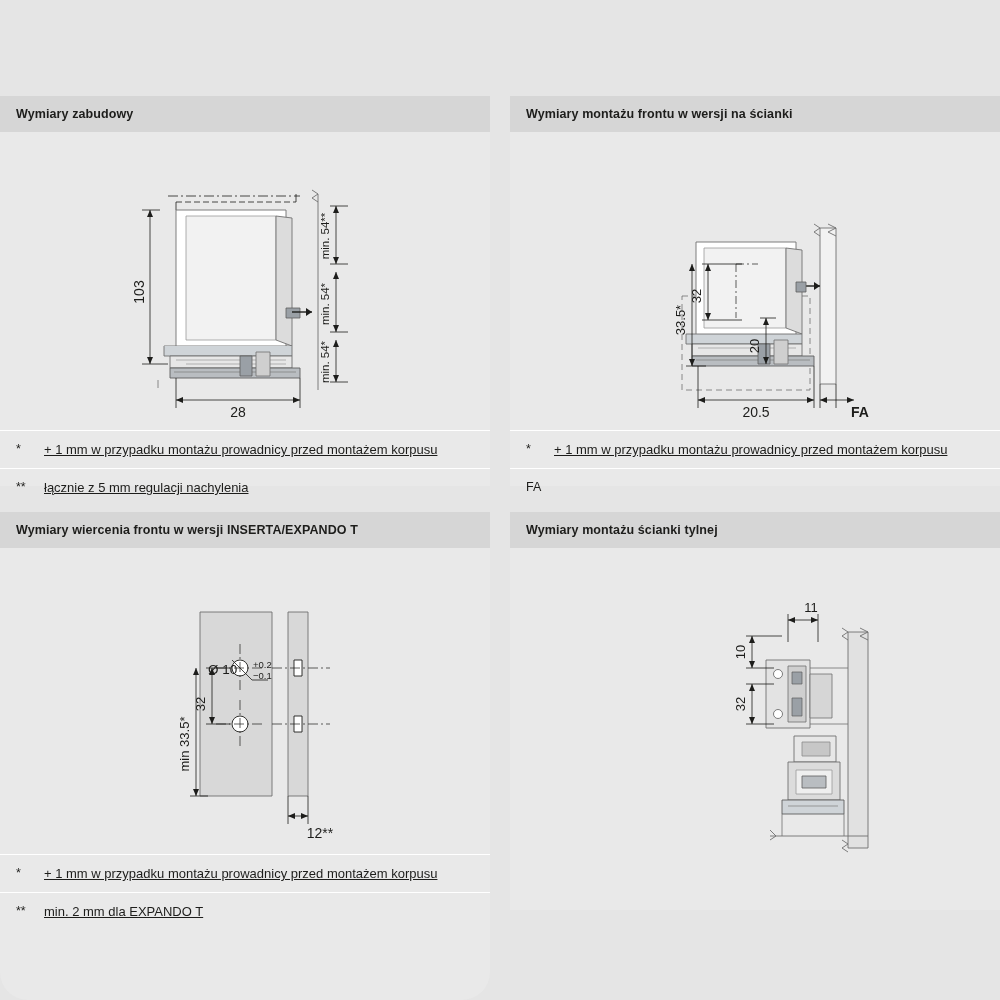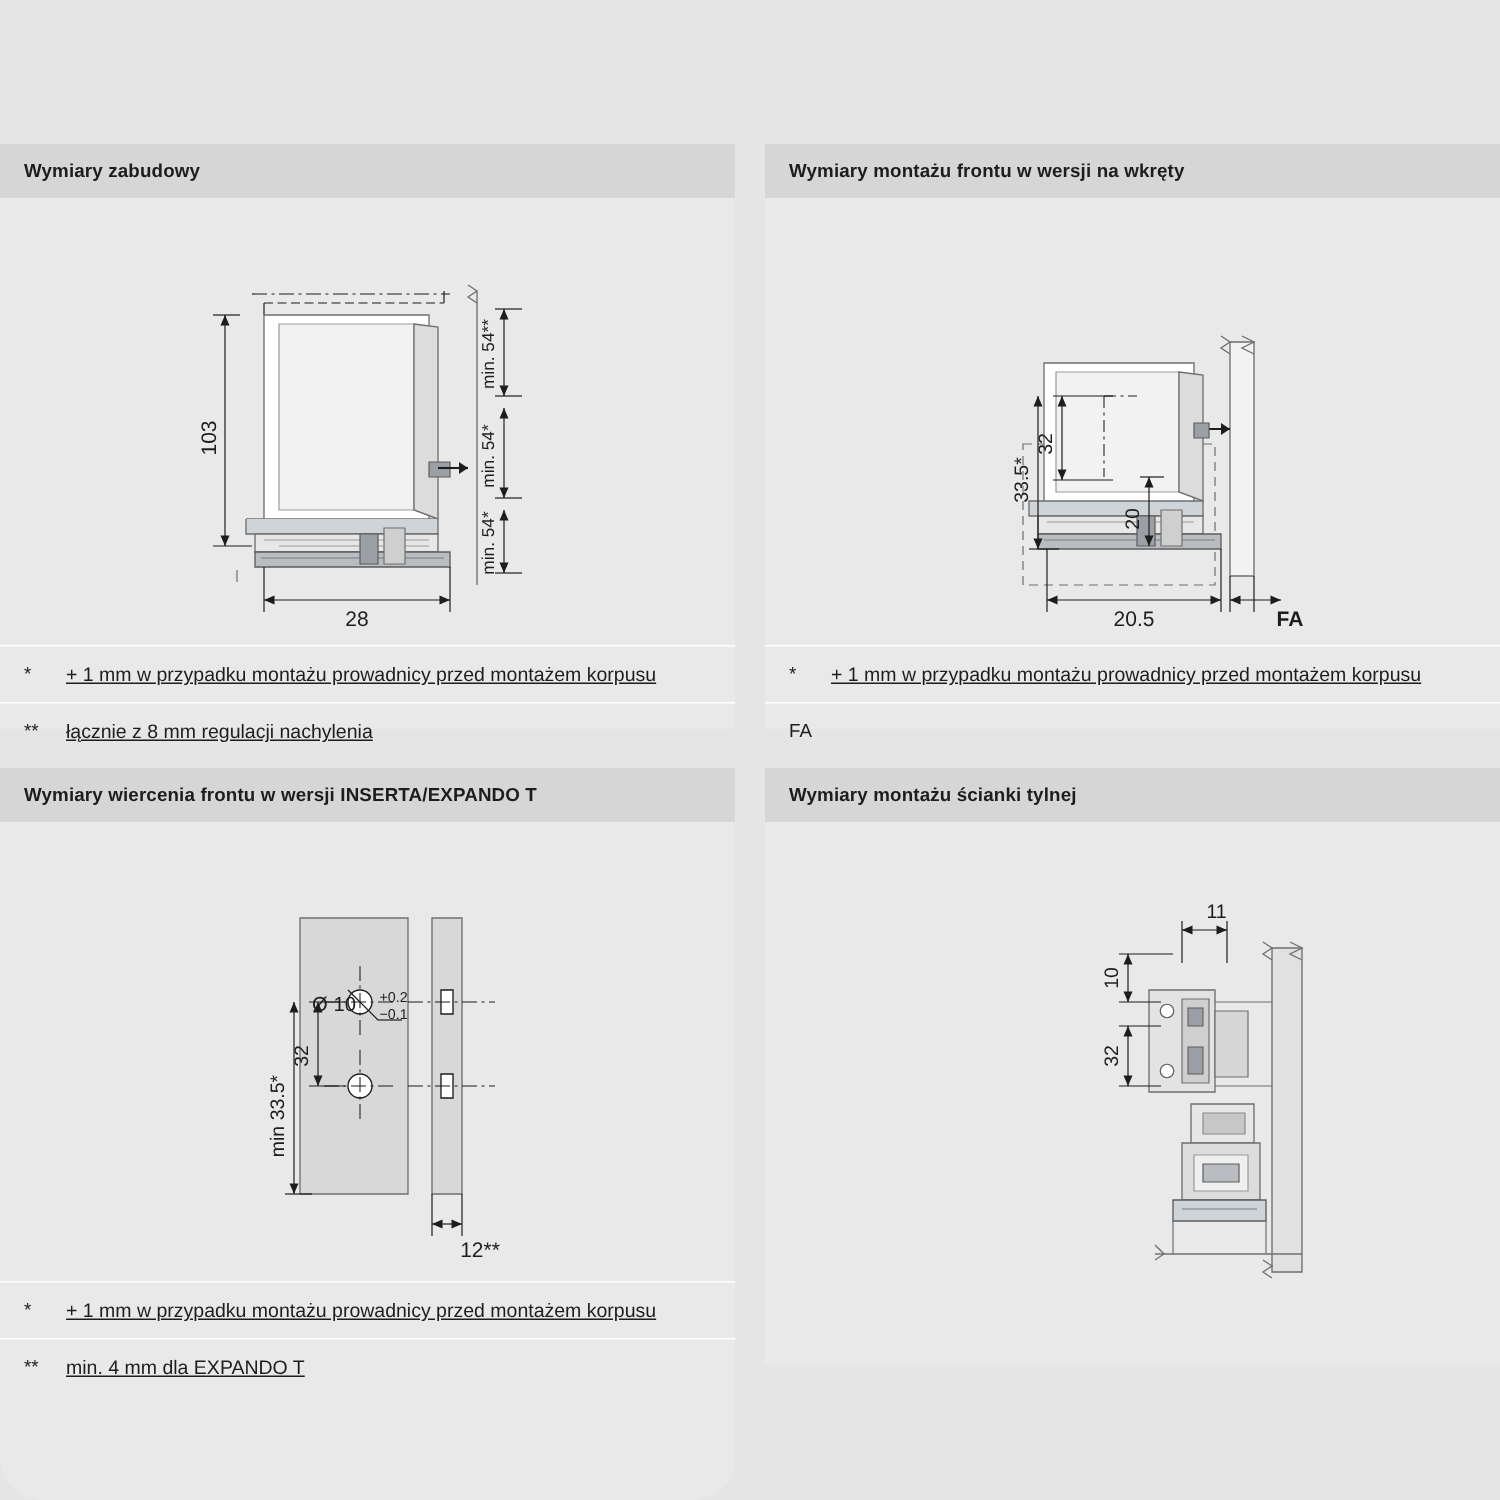--- a/index.html
+++ b/index.html
@@ -167,28 +167,28 @@
       </svg>
     </div>
 
     <div class="footnotes" style="top:334px;">
       <div class="footnote">
         <span class="mark">*</span>
         <span class="txt">+ 1 mm w przypadku montażu prowadnicy przed montażem korpusu</span>
       </div>
       <div class="footnote">
         <span class="mark">**</span>
-        <span class="txt">łącznie z 8 mm regulacji nachylenia</span>
+        <span class="txt">łącznie z 5 mm regulacji nachylenia</span>
       </div>
     </div>
   </div>
 
   <div class="panel" style="left:510px; top:96px; width:490px; height:390px;">
     <div class="panel-header">
-      <span class="title">Wymiary montażu frontu w wersji na wkręty</span>
+      <span class="title">Wymiary montażu frontu w wersji na ścianki</span>
     </div>
 
     <div class="drawing" style="height:298px;text-align:right;">
       <svg width="490" height="298" viewBox="0 0 490 298">
         <g stroke="#1d1d1b" fill="none" stroke-width="1">
 
           <path d="M172 164 L300 164 L300 258 L172 258 Z" stroke-dasharray="6,4" stroke="#6f6f6f" stroke-width="0.8"></path>
 
           <path d="M186 110 L286 110 L286 212 L186 212 Z" fill="#ffffff" stroke="#6f6f6f" stroke-width="0.9"></path>
           <path d="M194 116 L276 116 L276 196 L194 196 Z" fill="#f2f2f2" stroke="#9a9a9a" stroke-width="0.8"></path>
@@ -317,21 +317,21 @@
       </svg>
     </div>
 
     <div class="footnotes" style="top:342px;">
       <div class="footnote">
         <span class="mark">*</span>
         <span class="txt">+ 1 mm w przypadku montażu prowadnicy przed montażem korpusu</span>
       </div>
       <div class="footnote">
         <span class="mark">**</span>
-        <span class="txt">min. 4 mm dla EXPANDO T</span>
+        <span class="txt">min. 2 mm dla EXPANDO T</span>
       </div>
     </div>
   </div>
 
   <div class="panel" style="left:510px; top:512px; width:490px; height:398px;">
     <div class="panel-header">
       <span class="title">Wymiary montażu ścianki tylnej</span>
     </div>
 
     <div class="drawing" style="height:362px;margin-left:20px;">

